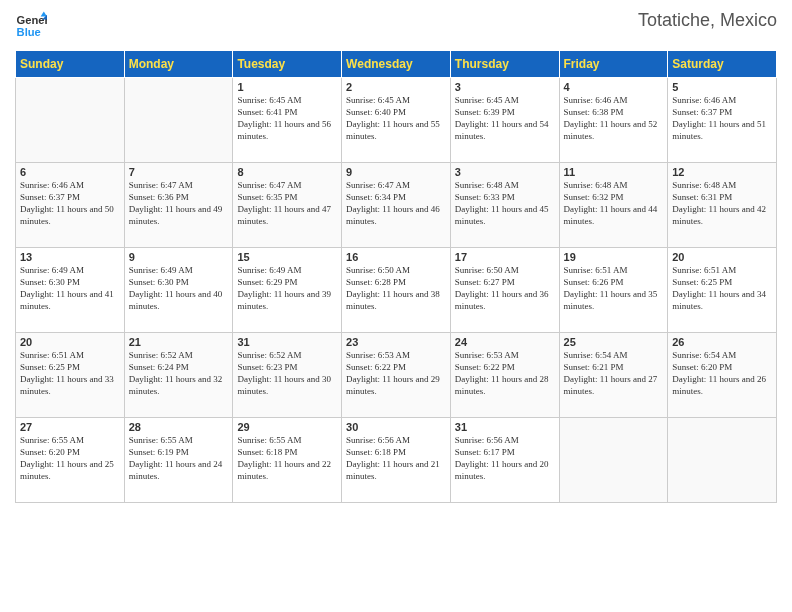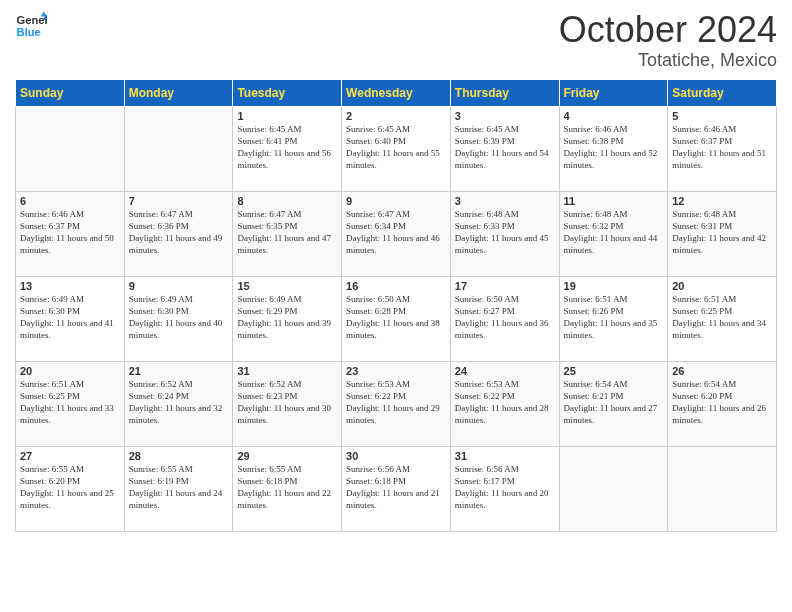--- a/index.html
+++ b/index.html
@@ -97,21 +97,20 @@
   <div class="header">
     <div class="logo">
       <svg class="logo-icon" viewBox="0 0 40 40">
         <text x="2" y="18" font-size="14" font-weight="bold" fill="#333" font-family="Arial">General</text>
         <text x="2" y="32" font-size="14" font-weight="bold" fill="#2196F3" font-family="Arial">Blue</text>
         <polygon points="32,8 40,8 36,2" fill="#2196F3"></polygon>
         <polygon points="34,12 40,12 40,6" fill="#1565C0"></polygon>
       </svg>
     </div>
     <div class="title-area">
-      <div class="month-title">October 2024</div>
       <div class="subtitle">Totatiche, Mexico</div>
     </div>
   </div>
 
   <table>
     <thead>
       <tr>
         <th>Sunday</th>
         <th>Monday</th>
         <th>Tuesday</th>

